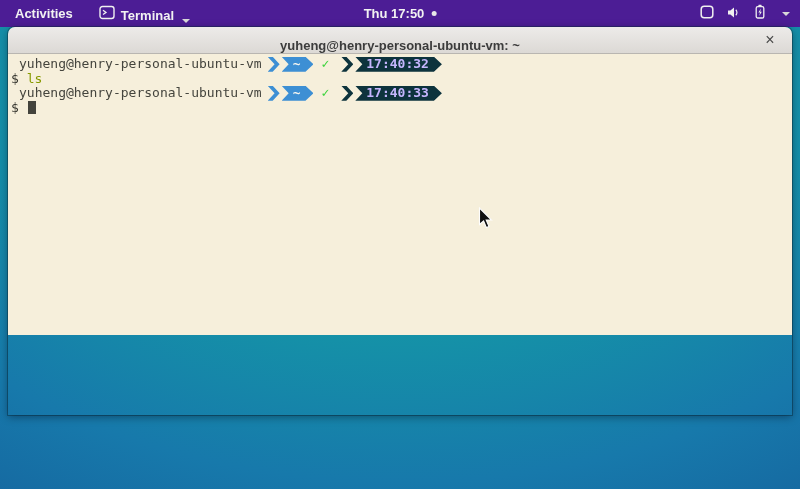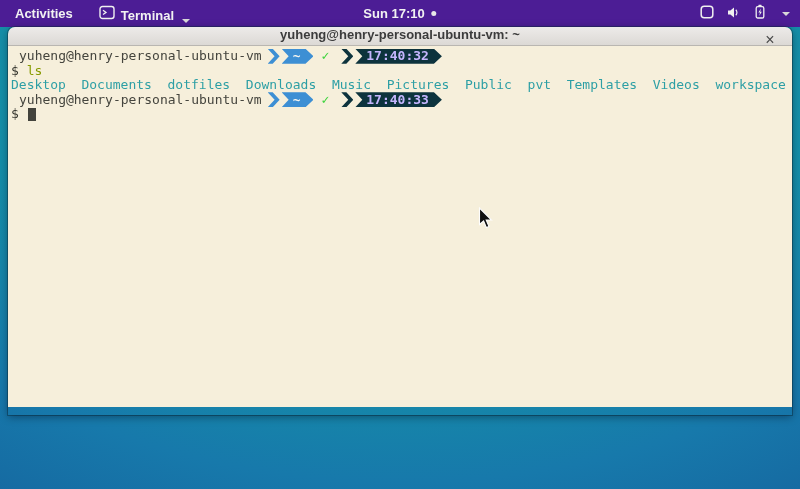--- a/index.html
+++ b/index.html
@@ -25,32 +25,32 @@
   .tb-right { position:absolute; right:10px; top:0; height:27px; display:flex; align-items:center; gap:13px; }
 
   
   .window {
     position:absolute; left:8px; top:27px; width:784px; height:388px;
     border-radius:7px 7px 0 0;
     box-shadow:0 2px 8px rgba(0,0,20,.4), 0 0 0 1px rgba(10,50,65,.45);
     overflow:hidden;
   }
   .titlebar {
-    height:19px; background:linear-gradient(#edebe9,#dcd9d5);
+    height:27px; background:linear-gradient(#edebe9,#dcd9d5);
     border-bottom:1px solid #b9b6b1;
-    display:flex; align-items:flex-start; justify-content:center; position:relative;
+    display:flex; align-items:flex-end; justify-content:center; position:relative;
     font-size:13px; font-weight:bold; color:#3c3c3c;
   }
   .close-btn {
     position:absolute; right:12px; top:3px; width:20px; height:20px;
     display:flex; align-items:center; justify-content:center;
     font-size:16px; color:#4a4a4a; font-weight:normal; cursor:default;
   }
   .term {
-    height:361px; background:#f6efdb; padding:3px 0 0 3px;
+    height:281px; background:#f6efdb; padding:3px 0 0 3px;
     font-family:"DejaVu Sans Mono","Liberation Mono",monospace;
     font-size:13px; line-height:14.5px; color:#35352e;
   }
   .term-line { white-space:pre; height:14.5px; display:flex; align-items:center; }
   .host { color:#45453e; }
   .pad1 { margin-left:8px; }
 
   
   .pl-chev { display:inline-block; width:12px; height:15px; clip-path:polygon(0 0,42% 0,100% 50%,42% 100%,0 100%,58% 50%); margin-left:6px; }
   .pl-seg  { display:inline-flex; align-items:center; height:15px; padding:0 13px 0 11px;
@@ -79,21 +79,21 @@
       <svg width="16" height="15" viewBox="0 0 16 15">
         <rect x="1" y="1.5" width="14" height="12" rx="2.5" fill="none" stroke="#f0f0f0" stroke-width="1.4"></rect>
         <path d="M4 5.2 L7 7.4 L4 9.6" stroke="#f0f0f0" stroke-width="1.3" fill="none"></path>
       </svg>
     </span>
     <span>Terminal</span>
     <span class="tb-caret"></span>
   </div>
 
   <div class="tb-clock">
-    <span>Sun 17:10</span>
+    <span>Thu 17:50</span>
     <span class="tb-dot"></span>
   </div>
 
   <div class="tb-right">
     <span>
       <svg width="14" height="14" viewBox="0 0 14 14">
         <rect x="1.2" y="1.2" width="11.6" height="11.6" rx="3" fill="none" stroke="#f0f0f0" stroke-width="1.5"></rect>
       </svg>
     </span>
     <span>
@@ -129,21 +129,20 @@
       <span class="pl-chev chev-dark"></span>
       <span class="pl-seg seg-dark">17:40:32</span>
     </div>
 
     <div class="term-line">
       <span>$</span>
       <span> </span>
       <span class="cmd">ls</span>
     </div>
 
-    <div class="term-line dirs">Desktop  Documents  dotfiles  Downloads  Music  Pictures  Public  pvt  Templates  Videos  workspace</div>
 
     <div class="term-line">
       <span class="host pad1">yuheng@henry-personal-ubuntu-vm</span>
       <span class="pl-chev chev-blue"></span>
       <span class="pl-seg seg-blue">~</span>
       <span class="check">✓</span>
       <span class="pl-chev chev-dark"></span>
       <span class="pl-seg seg-dark">17:40:33</span>
     </div>
 

